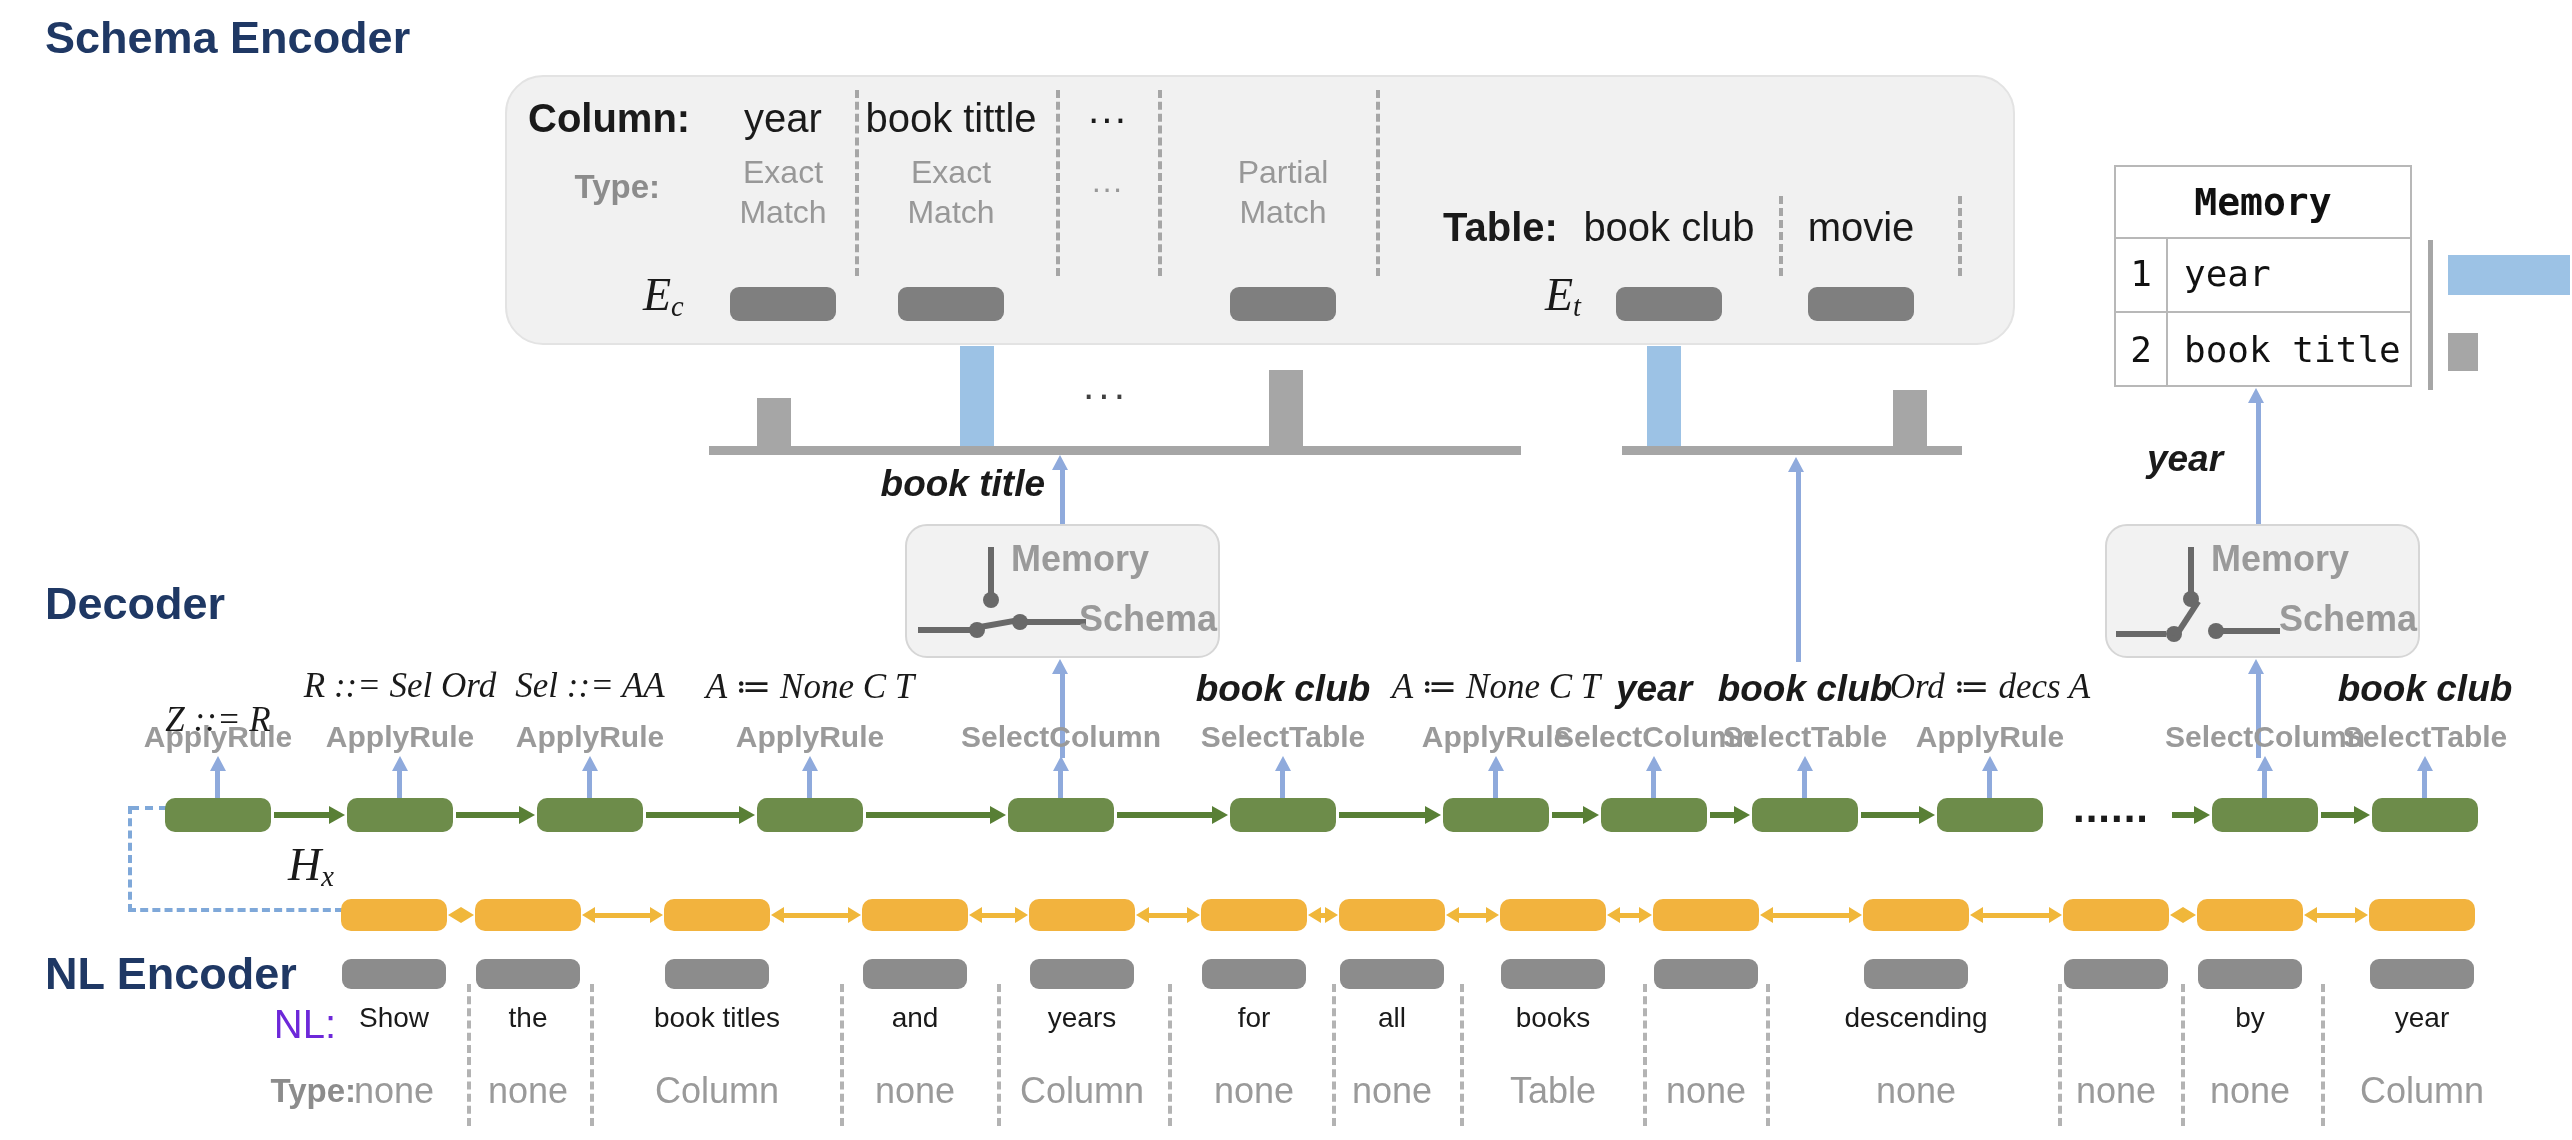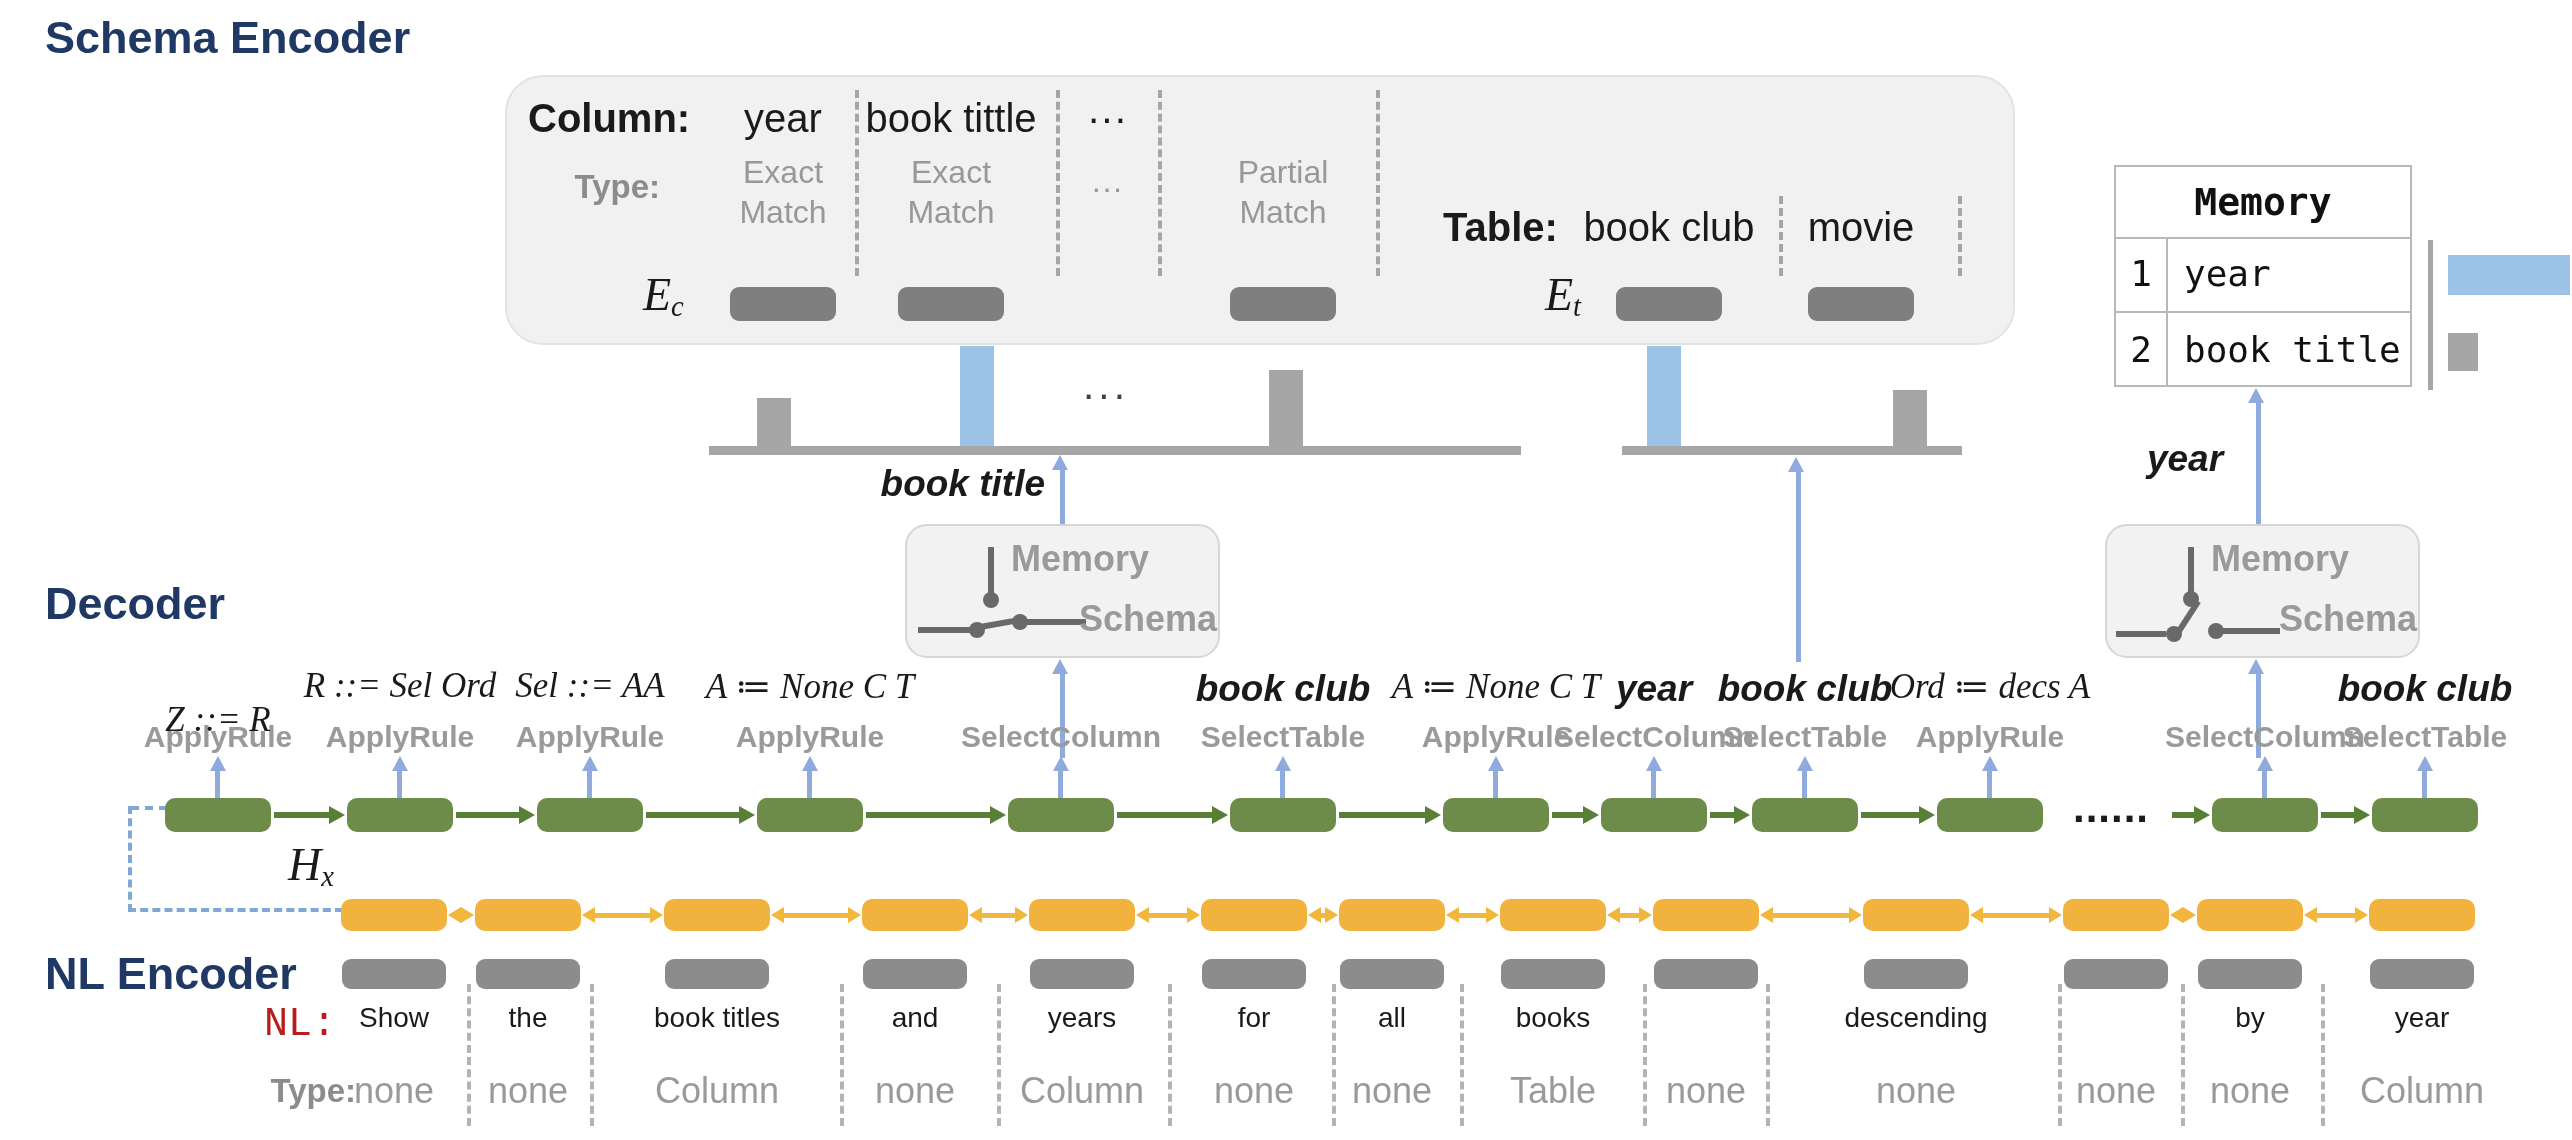--- a/index.html
+++ b/index.html
@@ -36,21 +36,21 @@
   .ah-right-g{width:0;height:0;border-top:9px solid transparent;border-bottom:9px solid transparent;border-left:16px solid #587f35;}
   .bl{background:#8faadc;width:5px;}
   .ah-up-b{width:0;height:0;border-left:8px solid transparent;border-right:8px solid transparent;border-bottom:15px solid #8faadc;}
   .yl{background:#f0b73a;height:5px;}
   .ah-right-y{width:0;height:0;border-top:8px solid transparent;border-bottom:8px solid transparent;border-left:13px solid #f0b73a;}
   .ah-left-y{width:0;height:0;border-top:8px solid transparent;border-bottom:8px solid transparent;border-right:13px solid #f0b73a;}
   .hx-dash{border-top:4px dashed #7fa8d9;height:0;}
   .hx-dash-v{border-left:4px dashed #7fa8d9;width:0;}
   .token{font-size:28px;color:#1a1a1a;text-align:center;white-space:nowrap;}
   .token-type{font-size:36px;color:#9a9a9a;text-align:center;white-space:nowrap;}
-  .nl-label{font-size:40px;color:#b91c1c;font-weight:bold;text-align:right;white-space:nowrap;font-family:Liberation Mono, monospace;}
+  .nl-label{font-size:40px;color:#6d28d9;font-weight:bold;text-align:right;white-space:nowrap;}
   .mono{font-family:"DejaVu Sans Mono","Liberation Mono",monospace;}
   .mem-table{background:#ffffff;border:2px solid #b8b8b8;}
   .mem-header{position:absolute;left:0;right:0;top:0;height:70px;border-bottom:2px solid #b8b8b8;text-align:center;line-height:70px;font-size:38px;font-weight:bold;color:#111;}
   .mem-row{position:absolute;left:0;right:0;height:74px;}
   .mem-row + .mem-row{border-top:0;}
   .mem-idx{position:absolute;left:0;top:0;bottom:0;width:50px;border-right:2px solid #b8b8b8;text-align:center;font-size:36px;line-height:74px;color:#111;}
   .mem-val{position:absolute;left:50px;right:0;top:0;bottom:0;padding-left:18px;font-size:36px;line-height:74px;color:#111;white-space:nowrap;}
   .mem-row1{top:70px;border-bottom:2px solid #b8b8b8;}
   .mem-row2{top:146px;}
 </style>

